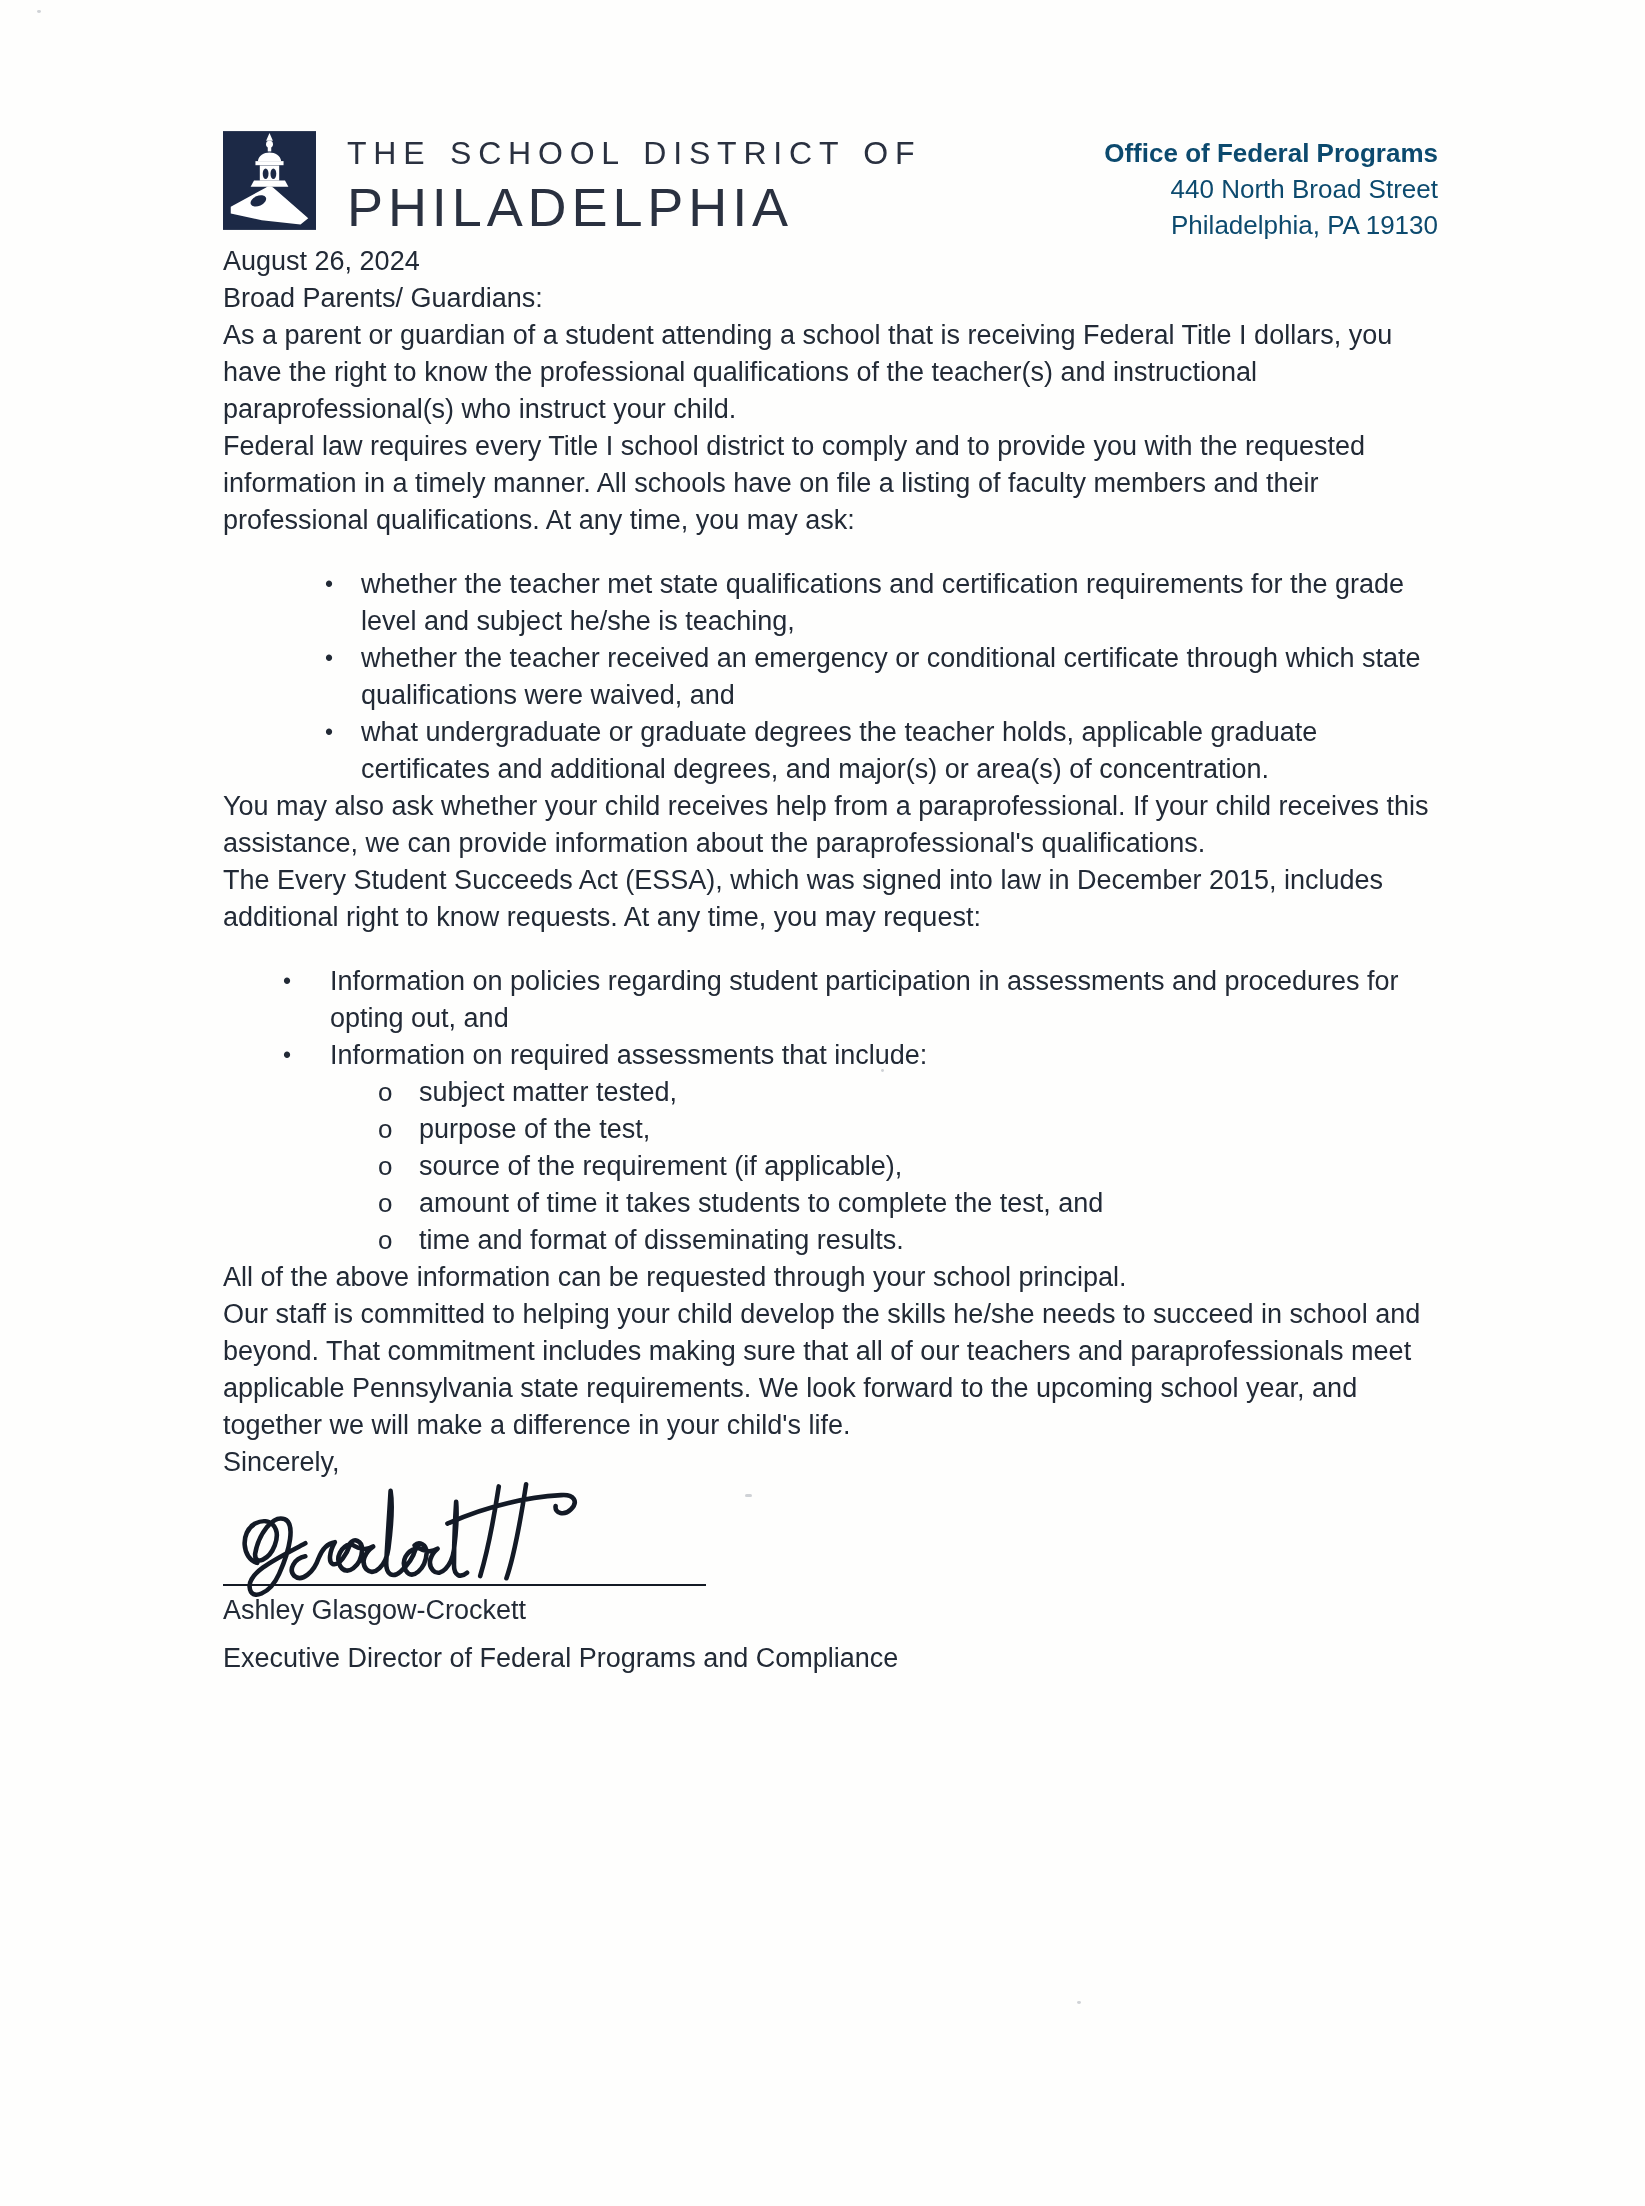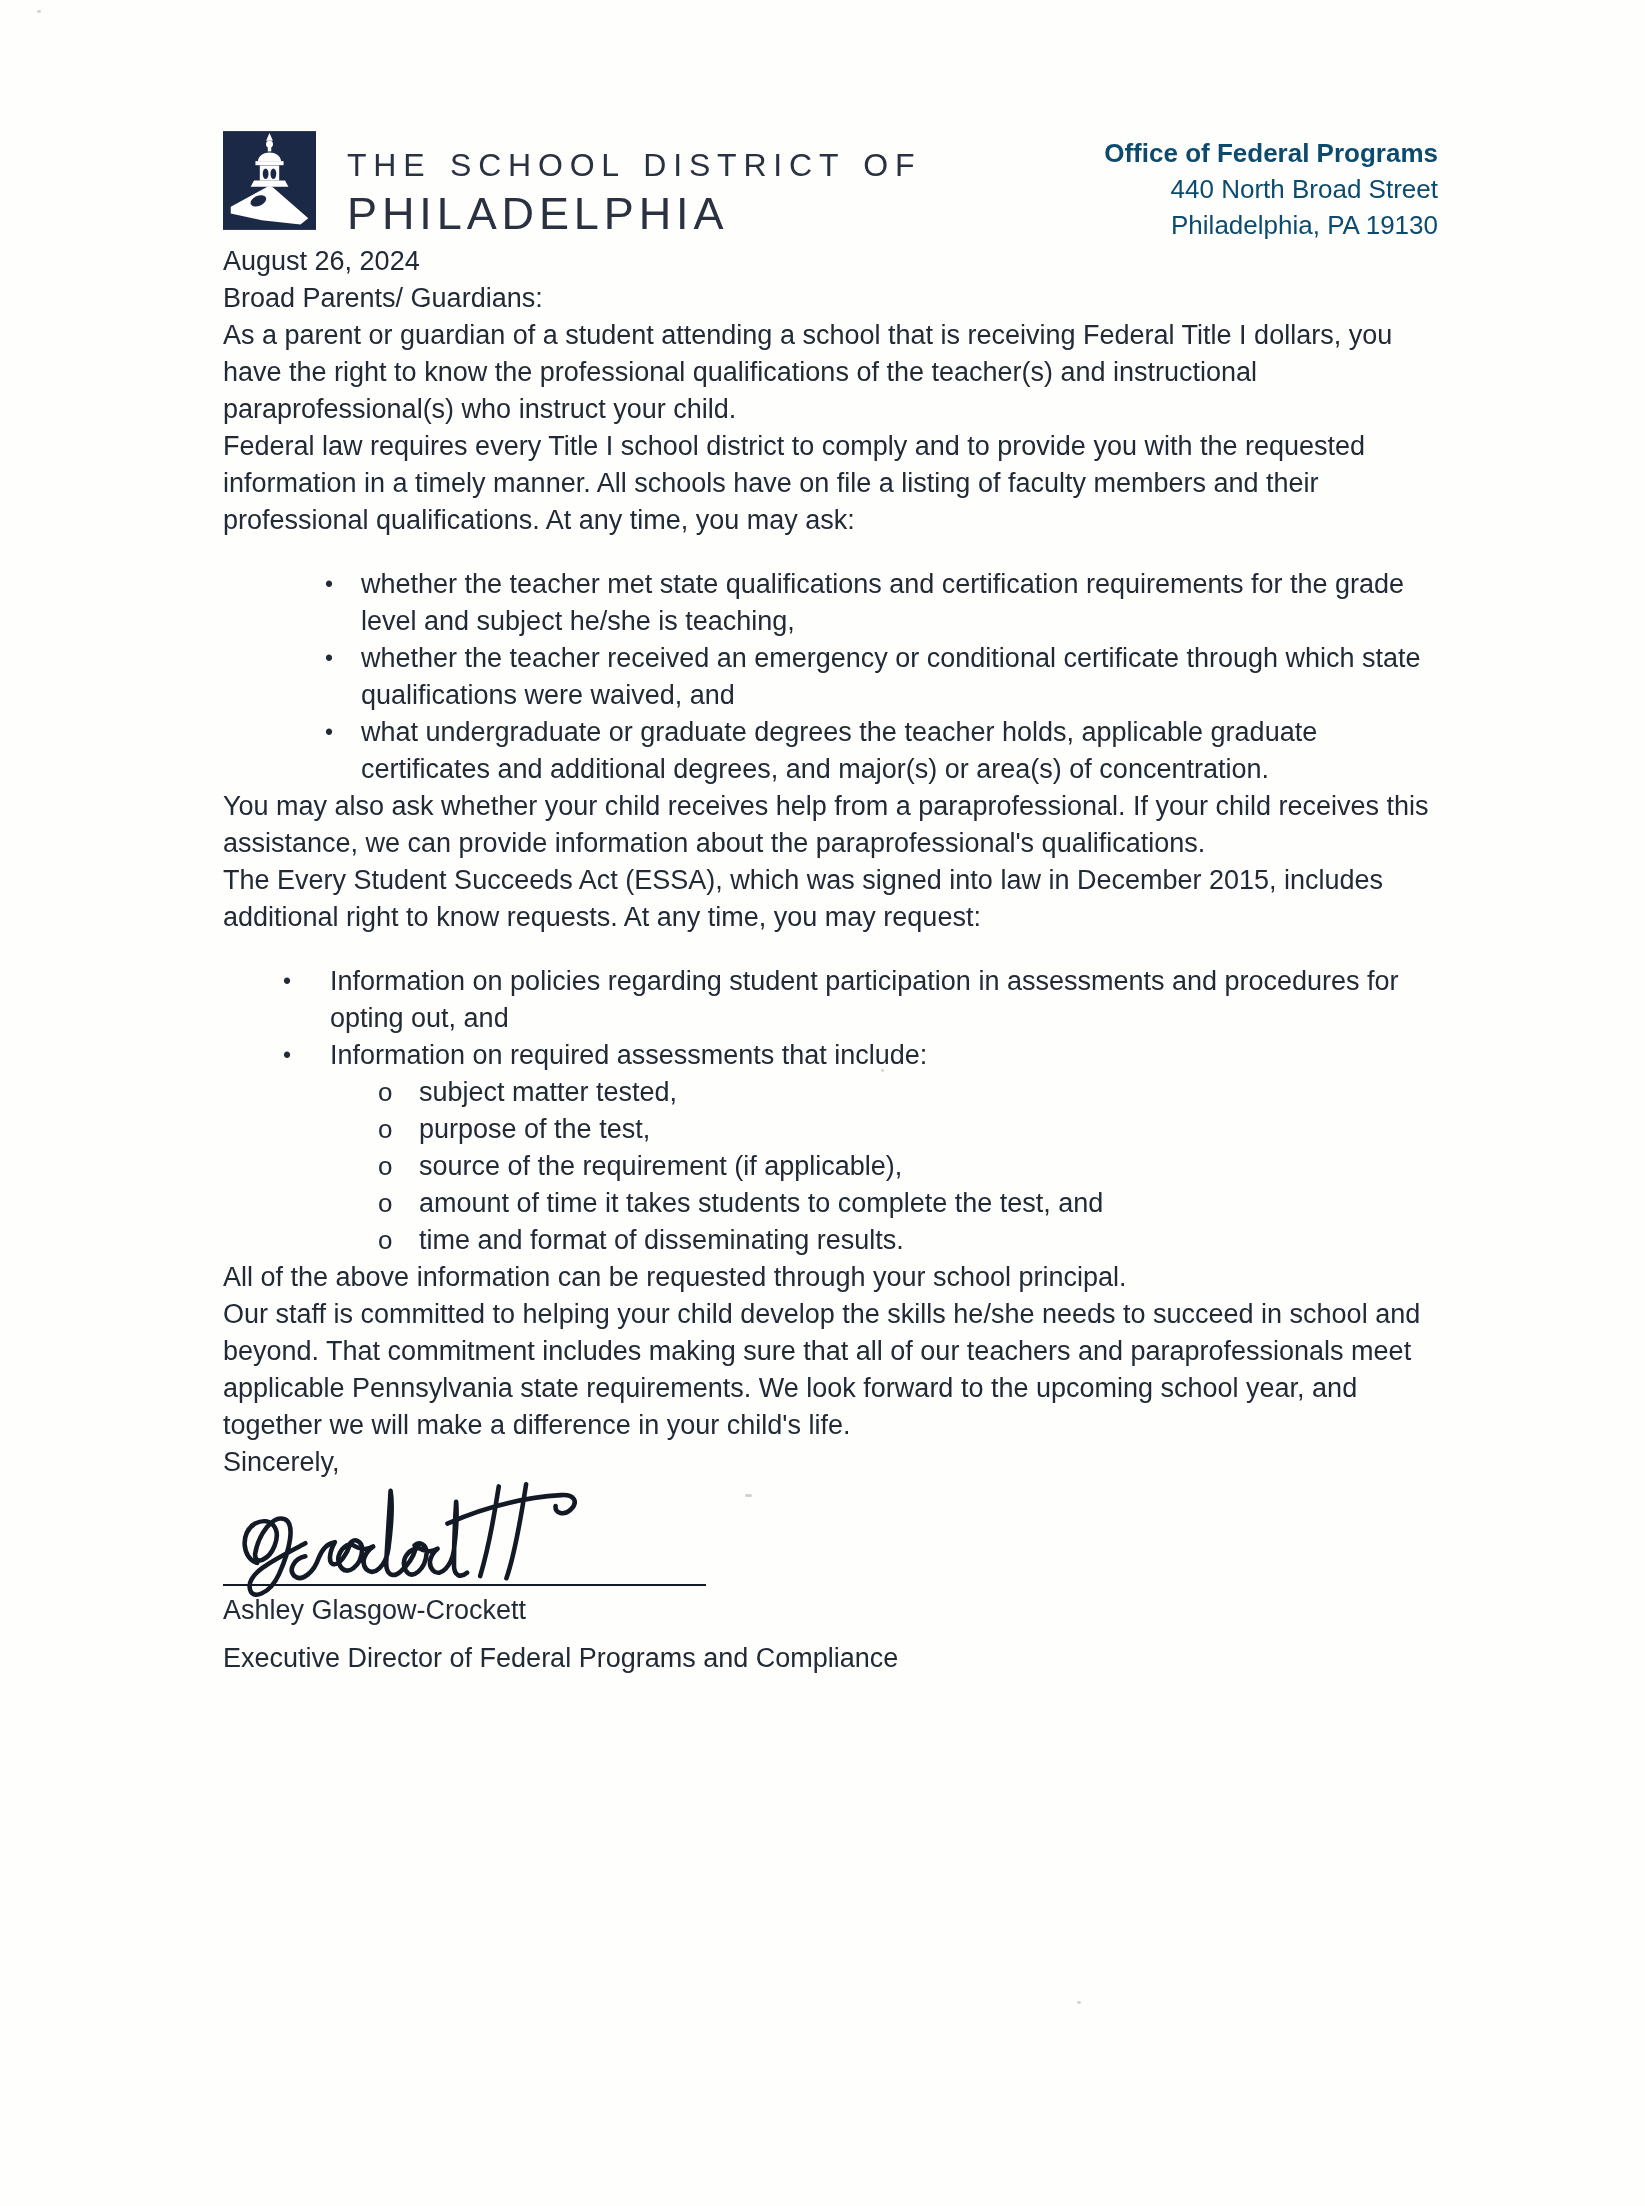--- a/index.html
+++ b/index.html
@@ -21,30 +21,30 @@
   }
   
   .letterhead {
     display: flex;
     justify-content: space-between;
     align-items: flex-start;
   }
   .brand { display: flex; align-items: flex-start; gap: 31px; }
   .logo-box { width: 93px; height: 99px; flex: 0 0 auto; }
   .logo-box svg { display: block; width: 93px; height: 99px; }
-  .wordmark { padding-top: 3.9px; margin-top: 12px; }
+  .wordmark { padding-top: 3.9px; }
   .wm1 {
     font-size: 32px;
     letter-spacing: 6.8px;
     word-spacing: 2.9px;
     color: #2a3140;
     white-space: nowrap;
   }
   .wm2 {
-    font-size: 45px;
+    font-size: 54px;
     letter-spacing: 4.9px;
     margin-top: 3.9px;
     color: #2a3140;
     white-space: nowrap;
   }
   .office {
     text-align: right;
     font-size: 26px;
     line-height: 36px;
     color: #0c4a6e;

